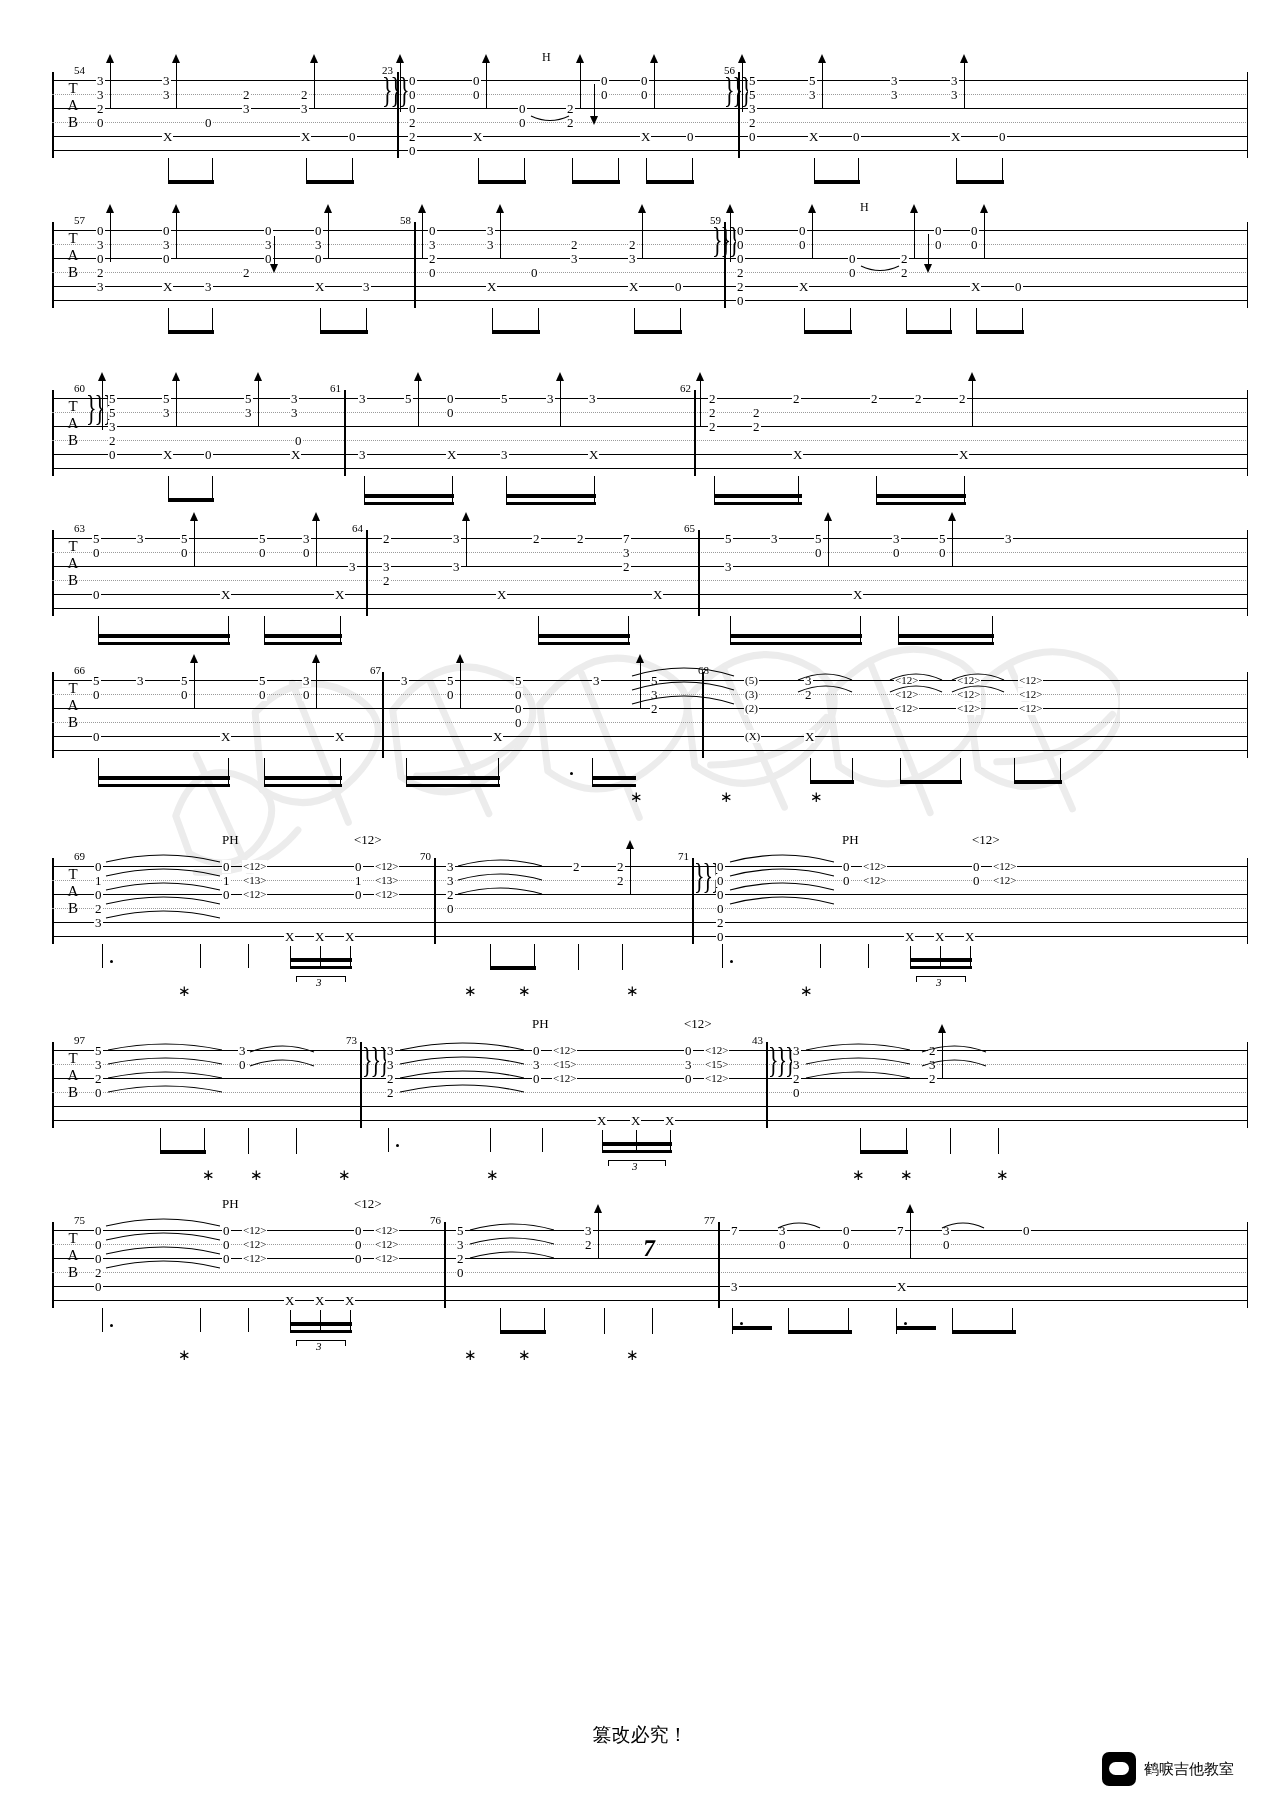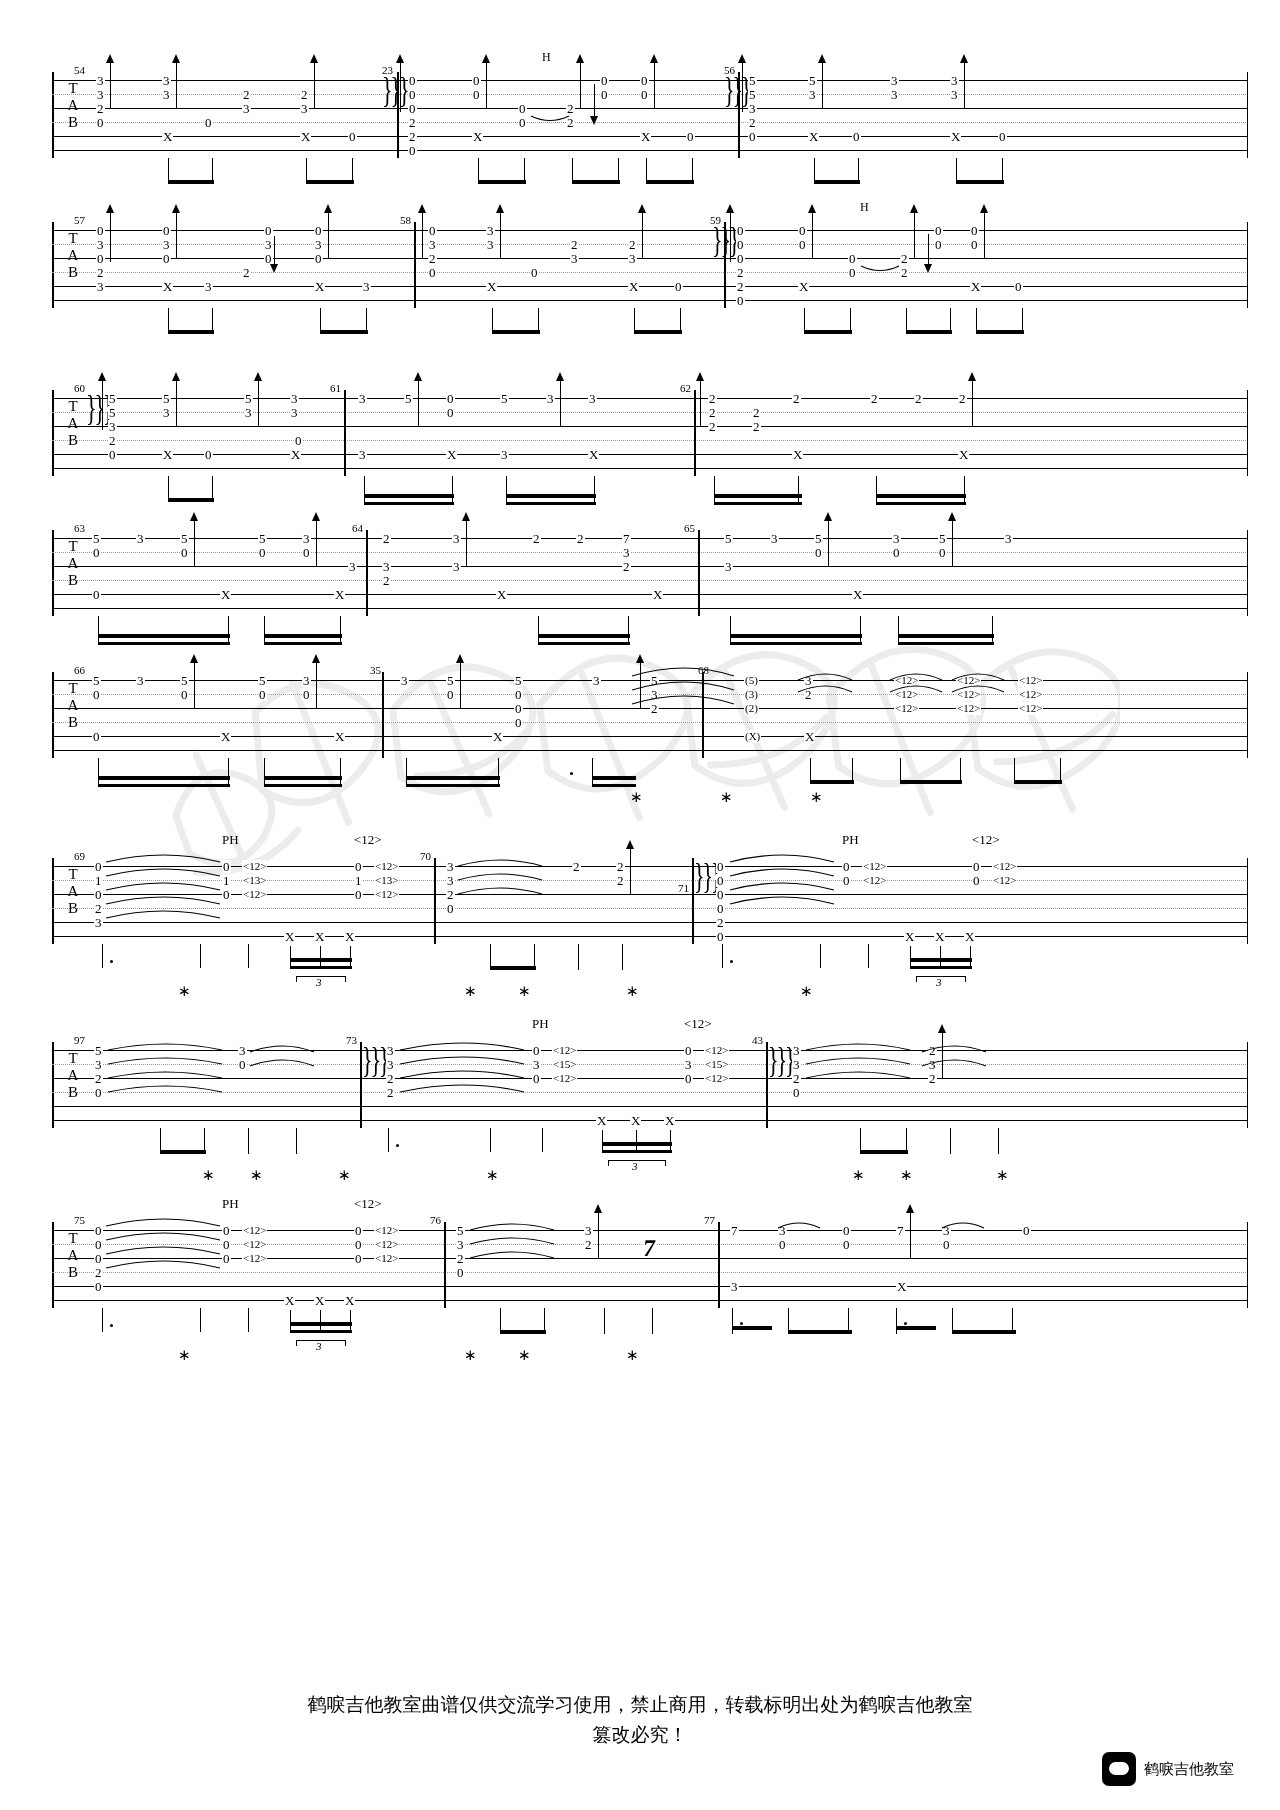--- a/index.html
+++ b/index.html
@@ -597,21 +597,21 @@
         <div class="line" style="top:64px;"></div>
         <div class="line" style="top:78px;"></div>
 
         <div class="tabword">
           <span>T</span>
           <span>A</span>
           <span>B</span>
         </div>
 
         <div class="measno" style="left:22px;top:-8px;">66</div>
-        <div class="measno" style="left:318px;top:-8px;">35</div>
+        <div class="measno" style="left:318px;top:-8px;">67</div>
         <div class="measno" style="left:636px;top:-8px;padding-left:10px;">68</div>
 
         <div class="bar" style="left:330px;"></div>
         <div class="bar" style="left:650px;"></div>
         <div class="bar" style="right:0;"></div>
 
         <div class="num" style="left:40px;top:2px;">5</div>
         <div class="num" style="left:40px;top:16px;">0</div>
         <div class="num" style="left:40px;top:58px;">0</div>
         <div class="num" style="left:84px;top:2px;">3</div>
@@ -736,21 +736,21 @@
         <div class="line" style="top:78px;"></div>
 
         <div class="tabword">
           <span>T</span>
           <span>A</span>
           <span>B</span>
         </div>
 
         <div class="measno" style="left:22px;top:-8px;">69</div>
         <div class="measno" style="left:368px;top:-8px;">70</div>
-        <div class="measno" style="left:626px;top:-8px;margin-top:32px;">71</div>
+        <div class="measno" style="left:626px;top:-8px;">71</div>
 
         <div class="bar" style="left:382px;"></div>
         <div class="bar" style="left:640px;"></div>
         <div class="bar" style="right:0;"></div>
 
         <div class="ann ph" style="left:170px;top:-26px;">PH</div>
         <div class="ann ph" style="left:302px;top:-26px;">&lt;12&gt;</div>
         <div class="ann ph" style="left:790px;top:-26px;">PH</div>
         <div class="ann ph" style="left:920px;top:-26px;">&lt;12&gt;</div>
 
@@ -1150,21 +1150,20 @@
         <div class="star" style="left:126px;top:124px;">∗</div>
         <div class="star" style="left:412px;top:124px;">∗</div>
         <div class="star" style="left:466px;top:124px;">∗</div>
         <div class="star" style="left:574px;top:124px;">∗</div>
       </div>
     </div>
 
   </div>
 
   <div class="footer">
-    <div>鹤唳吉他教室曲谱仅供交流学习使用，禁止商用，转载标明出处为鹤唳吉他教室</div>
     <div>篡改必究！</div>
   </div>
 
   <div class="wechat">
     <div class="badge"></div>
     <div class="wtext">鹤唳吉他教室</div>
   </div>
 
 </div>
 

